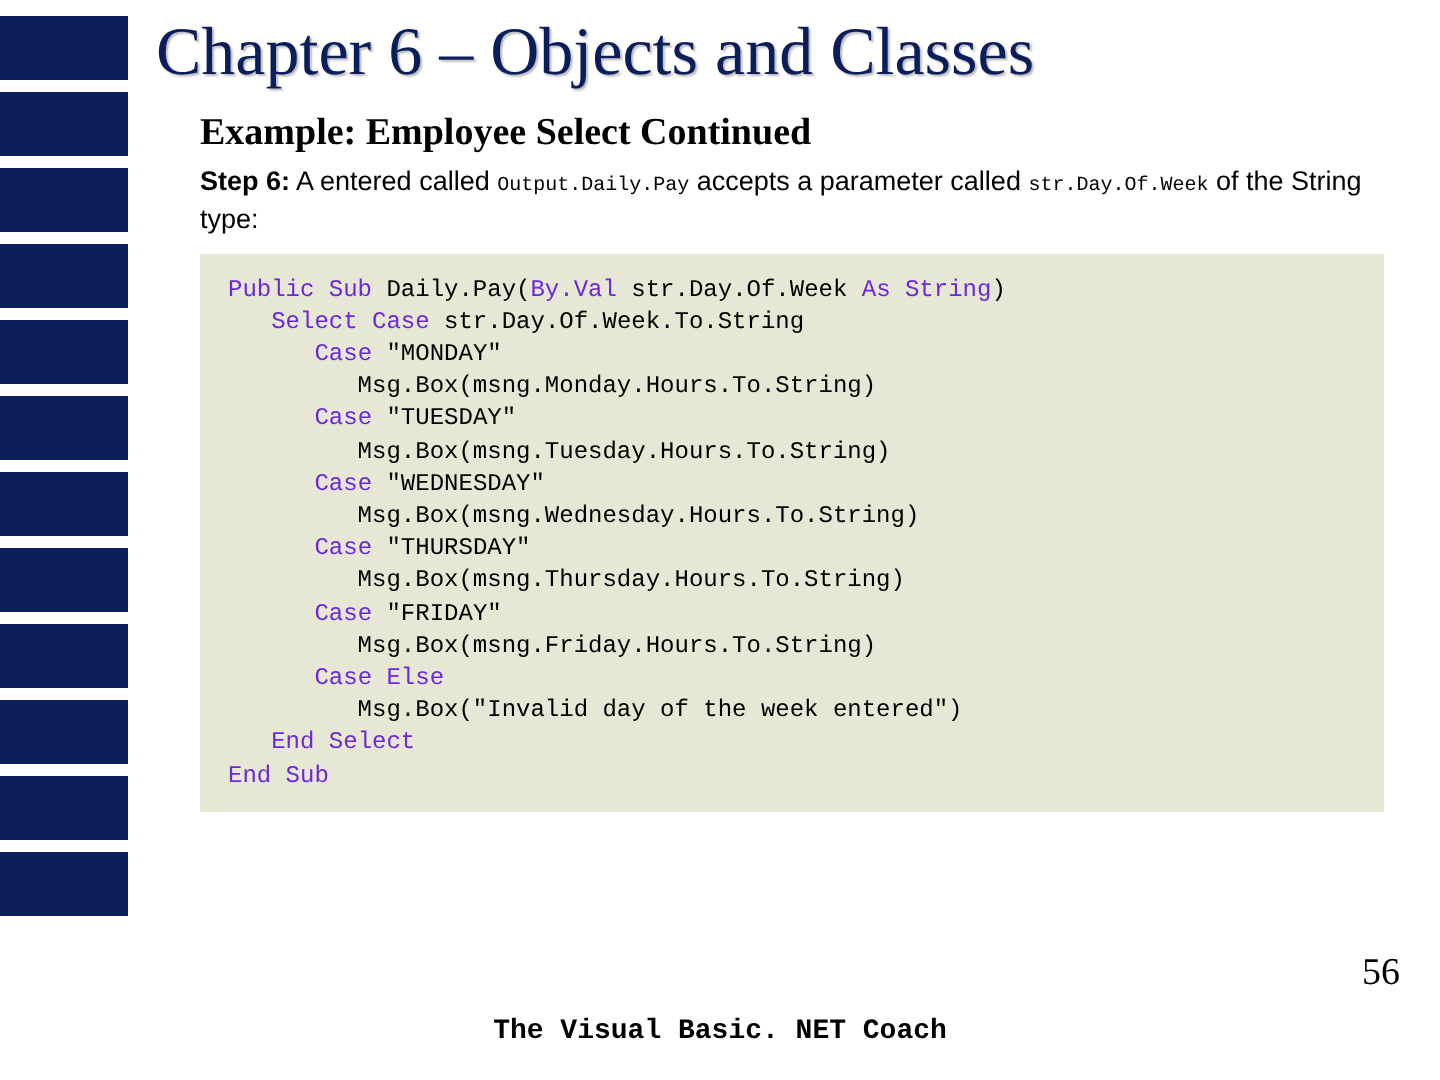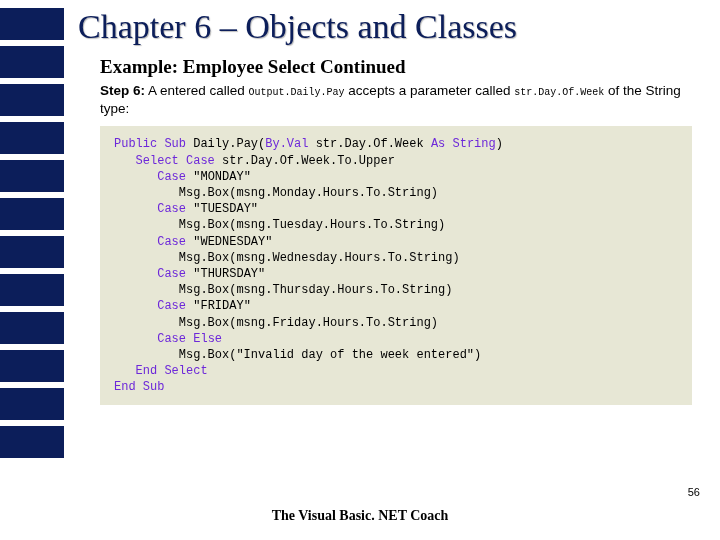--- a/index.html
+++ b/index.html
@@ -70,31 +70,31 @@
       font-size: 12px;
       line-height: 1.35;
       white-space: pre;
       color: #000;
     }
     .kw { color: #6d28d9; }
     .page-number {
       position: absolute;
       right: 20px;
       bottom: 42px;
-      font-family: Liberation Sans, sans-serif;
-      font-size: 11px;
+      font-family: Liberation Serif, serif;
+      font-size: 19px;
       color: #000;
     }
     .footer {
       position: absolute;
       left: 0;
       right: 0;
       bottom: 16px;
       text-align: center;
-      font-family: Liberation Serif, serif;
+      font-family: Liberation Mono, monospace;
       font-size: 14px;
       font-weight: bold;
       color: #000;
     }
   </style>
 </head>
 <body>
 
 <div class="sidebar" id="sidebar">
     <div class="sidebar-block"></div>
@@ -111,21 +111,21 @@
     <div class="sidebar-block"></div>
   </div>
 
 <div class="content">
   <div class="chapter-title">Chapter 6 – Objects and Classes</div>
   <div class="example-title">Example: Employee Select Continued</div>
   <div class="step-line">
     <span class="step-label">Step 6:</span><span> A entered called </span><span class="code-inline">Output.Daily.Pay</span><span> accepts a parameter called </span><span class="code-inline">str.Day.Of.Week</span><span> of the String type:</span>
   </div>
   <div class="code-block"><span class="kw">Public Sub</span><span> Daily.Pay(</span><span class="kw">By.Val</span><span> str.Day.Of.Week </span><span class="kw">As String</span><span>)</span>
-<span>   </span><span class="kw">Select Case</span><span> str.Day.Of.Week.To.Upper</span>
+<span>   </span><span class="kw">Select Case</span><span> str.Day.Of.Week.To.String</span>
 <span>      </span><span class="kw">Case</span><span> "MONDAY"</span>
 <span>         Msg.Box(msng.Monday.Hours.To.String)</span>
 <span>      </span><span class="kw">Case</span><span> "TUESDAY"</span>
 <span>         Msg.Box(msng.Tuesday.Hours.To.String)</span>
 <span>      </span><span class="kw">Case</span><span> "WEDNESDAY"</span>
 <span>         Msg.Box(msng.Wednesday.Hours.To.String)</span>
 <span>      </span><span class="kw">Case</span><span> "THURSDAY"</span>
 <span>         Msg.Box(msng.Thursday.Hours.To.String)</span>
 <span>      </span><span class="kw">Case</span><span> "FRIDAY"</span>
 <span>         Msg.Box(msng.Friday.Hours.To.String)</span>

